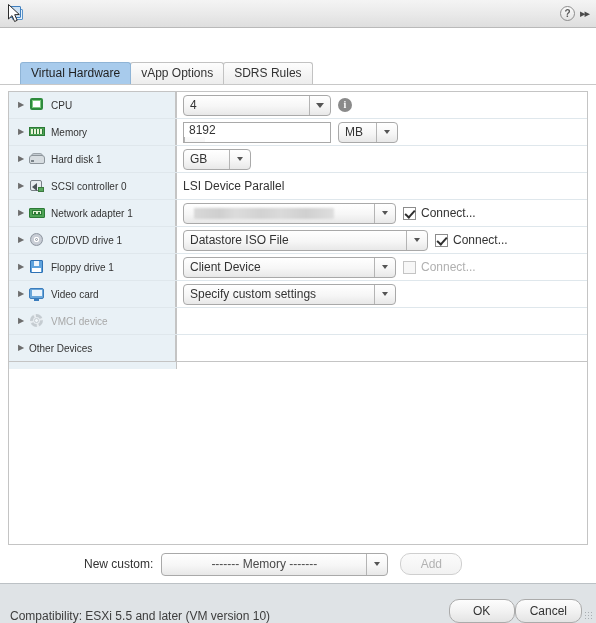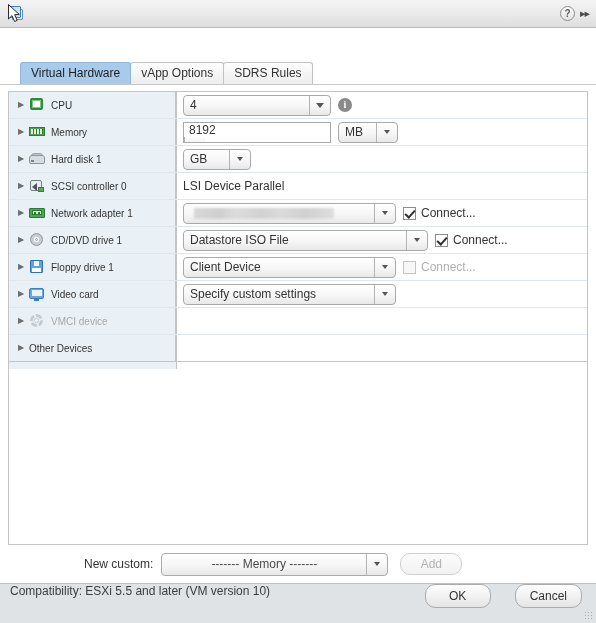--- a/index.html
+++ b/index.html
@@ -533,34 +533,34 @@
   }
   .add-btn { margin-left: 12px; }
 
   
   .footer {
     flex: 0 0 40px;
     height: 40px;
     background: #dfe3e6;
     border-top: 1px solid #bcc1c5;
     display: flex;
-    align-items: flex-start;
+    align-items: flex-end;
     padding: 0 10px;
     box-sizing: border-box;
     position: relative;
   }
   .compat {
     font-size: 12px;
     color: #3d3d3d;
     white-space: nowrap;
   }
   .footer-buttons {
     margin-left: auto;
     display: flex;
-    gap: 24px;
+    gap: 0;
     padding-right: 4px;
   }
   .footer .btn { min-width: 66px; height: 24px; }
   .grip {
     position: absolute;
     right: 2px;
     bottom: 2px;
     width: 10px;
     height: 10px;
     background-image:

